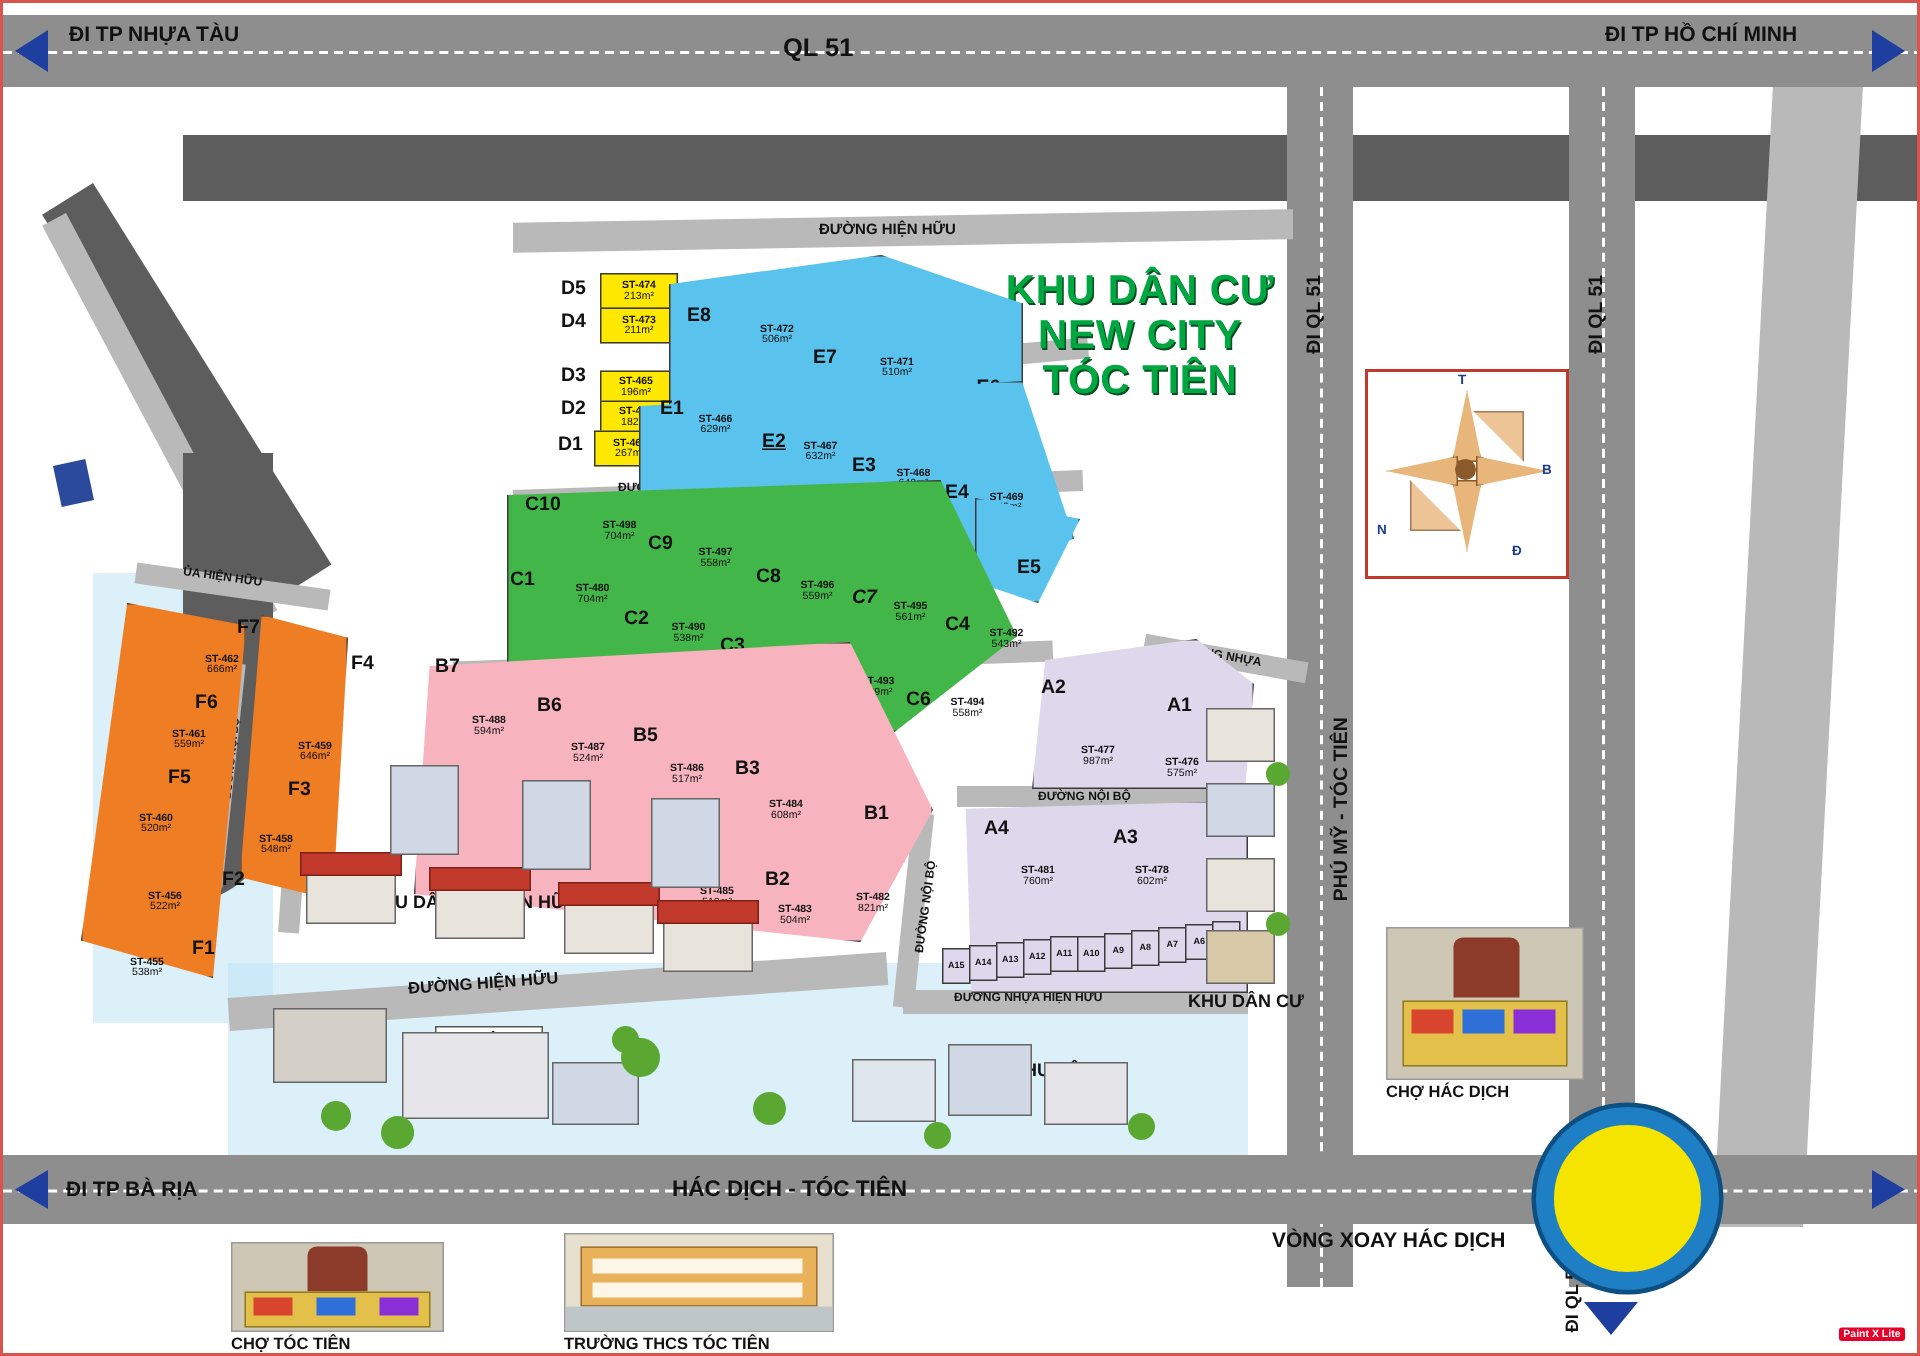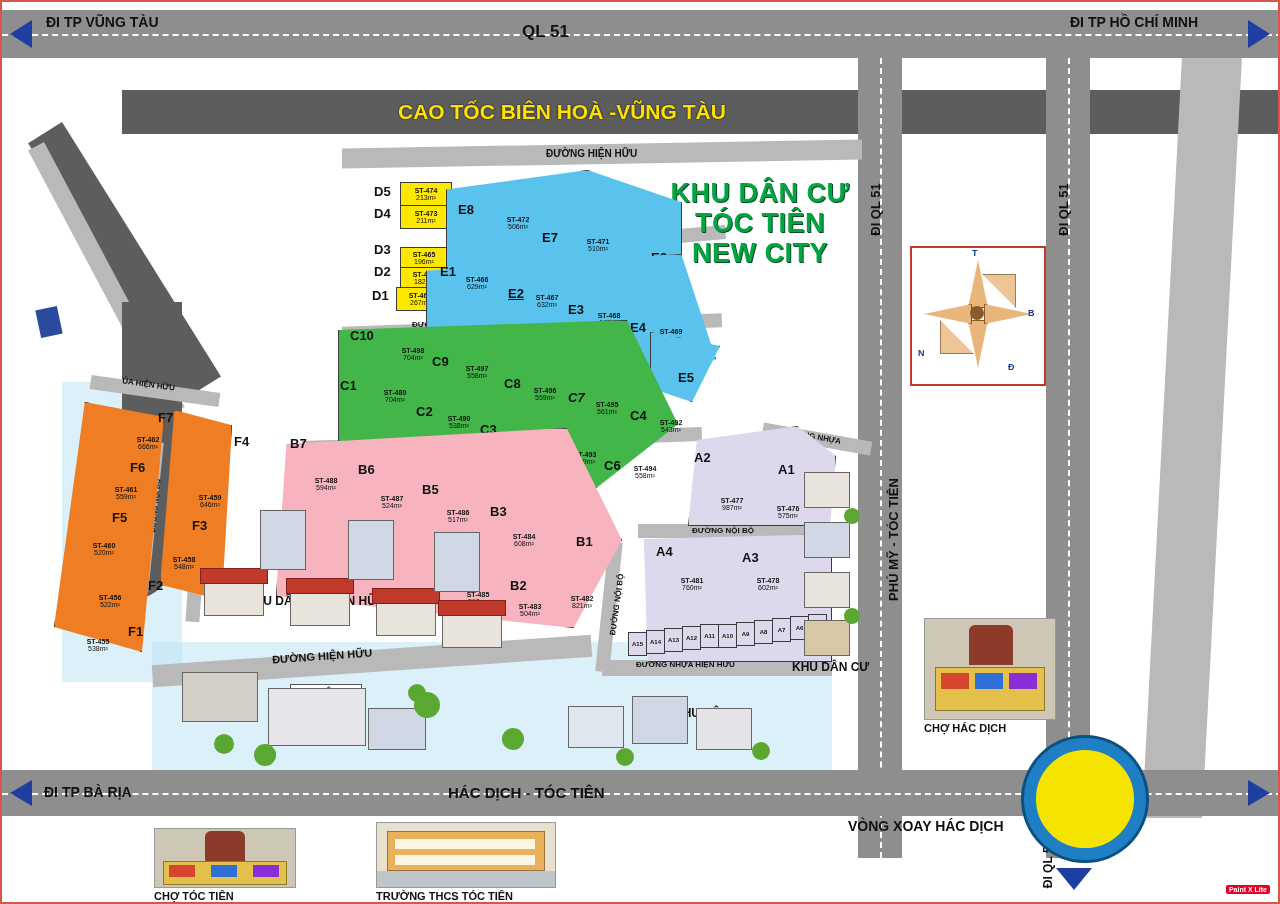--- a/index.html
+++ b/index.html
@@ -126,28 +126,27 @@
 
 <div id="stage">
 
   <div class="abs greenpatch" style="left:150px; top:640px; width:680px; height:160px;"></div>
   <div class="abs greenpatch" style="left:60px; top:380px; width:120px; height:300px;"></div>
 
   <div class="abs road" style="left:0px; top:8px; width:1280px; height:48px;">
     <div class="dash-h"></div>
   </div>
   <div class="road-label" style="left:520px; top:20px; font-size:17px;">QL 51</div>
-  <div class="road-label" style="left:44px; top:12px; font-size:14px;">ĐI TP VŨNG TÀU</div>
+  <div class="road-label" style="left:44px; top:12px; font-size:14px;">ĐI TP NHỰA TÀU</div>
   <div class="road-label" style="left:1068px; top:12px; font-size:14px;">ĐI TP HỒ CHÍ MINH</div>
 
   <div class="abs" style="left:8px; top:18px; width:0; height:0; border-top:14px solid transparent; border-bottom:14px solid transparent; border-right:22px solid #1f3fa0;"></div>
   <div class="abs" style="right:8px; top:18px; width:0; height:0; border-top:14px solid transparent; border-bottom:14px solid transparent; border-left:22px solid #1f3fa0;"></div>
 
   <div class="abs road-dark" style="left:120px; top:88px; width:1160px; height:44px;"></div>
-  <div class="road-label yellow" style="left:396px; top:98px; font-size:21px;">CAO TỐC BIÊN HOÀ -VŨNG TÀU</div>
 
   <div class="abs road-dark" style="left:60px; top:120px; width:300px; height:40px; transform:rotate(58deg); transform-origin:left top;"></div>
   <div class="abs road-light" style="left:42px; top:140px; width:300px; height:18px; transform:rotate(62deg); transform-origin:left top;"></div>
   <div class="abs road-dark" style="left:120px; top:300px; width:60px; height:300px; border-radius:0 0 60px 0;"></div>
   <div class="abs" style="left:36px; top:306px; width:22px; height:28px; background:#2b4a9b; transform:rotate(-12deg);"></div>
 
   <div class="abs road" style="left:856px; top:56px; width:44px; height:800px;">
     <div class="dash-v"></div>
   </div>
   <div class="abs road" style="left:1044px; top:56px; width:44px; height:800px;">
@@ -202,22 +201,22 @@
   <div class="abs road-light" style="left:88px; top:382px; width:130px; height:14px; transform:rotate(8deg);"></div>
   <div class="road-label" style="left:120px; top:378px; font-size:8px; transform:rotate(8deg);">ỦA HIỆN HỮU</div>
 
   <div class="abs road-light" style="left:190px; top:430px; width:14px; height:190px; transform:rotate(4deg);"></div>
   <div class="road-label vert" style="left:168px; top:520px; font-size:8px; transform:rotate(-86deg);">ĐƯỜNG NHỰA HIỆN HỮU</div>
   <div class="abs road-light" style="left:142px; top:440px; width:12px; height:150px; transform:rotate(6deg);"></div>
   <div class="road-label vert" style="left:126px; top:500px; font-size:7px; transform:rotate(-84deg);">ĐƯỜNG NỘI BỘ</div>
 
   <div id="mainTitle" style="left:650px; top:176px; width:216px;">
     <div>KHU DÂN CƯ</div>
+    <div>NEW CITY</div>
     <div>TÓC TIÊN</div>
-    <div>NEW CITY</div>
   </div>
 
   <div id="compass" style="left:908px; top:244px; width:132px; height:136px;">
     <div class="cmp-pt" style="left:56px; top:12px; width:18px; height:46px; clip-path:polygon(50% 0,100% 100%,0 100%);"></div>
     <div class="cmp-pt" style="left:56px; top:72px; width:18px; height:46px; clip-path:polygon(50% 100%,100% 0,0 0);"></div>
     <div class="cmp-pt" style="left:72px; top:56px; width:46px; height:18px; clip-path:polygon(100% 50%,0 0,0 100%);"></div>
     <div class="cmp-pt" style="left:12px; top:56px; width:46px; height:18px; clip-path:polygon(0 50%,100% 0,100% 100%);"></div>
     <div class="cmp-pt" style="left:70px; top:26px; width:32px; height:32px; clip-path:polygon(100% 0,100% 100%,0 0); opacity:.8;"></div>
     <div class="cmp-pt" style="left:28px; top:72px; width:32px; height:32px; clip-path:polygon(0 100%,0 0,100% 100%); opacity:.8;"></div>
     <div class="abs" style="left:58px; top:58px; width:14px; height:14px; border-radius:50%; background:#8a5a2b;"></div>

